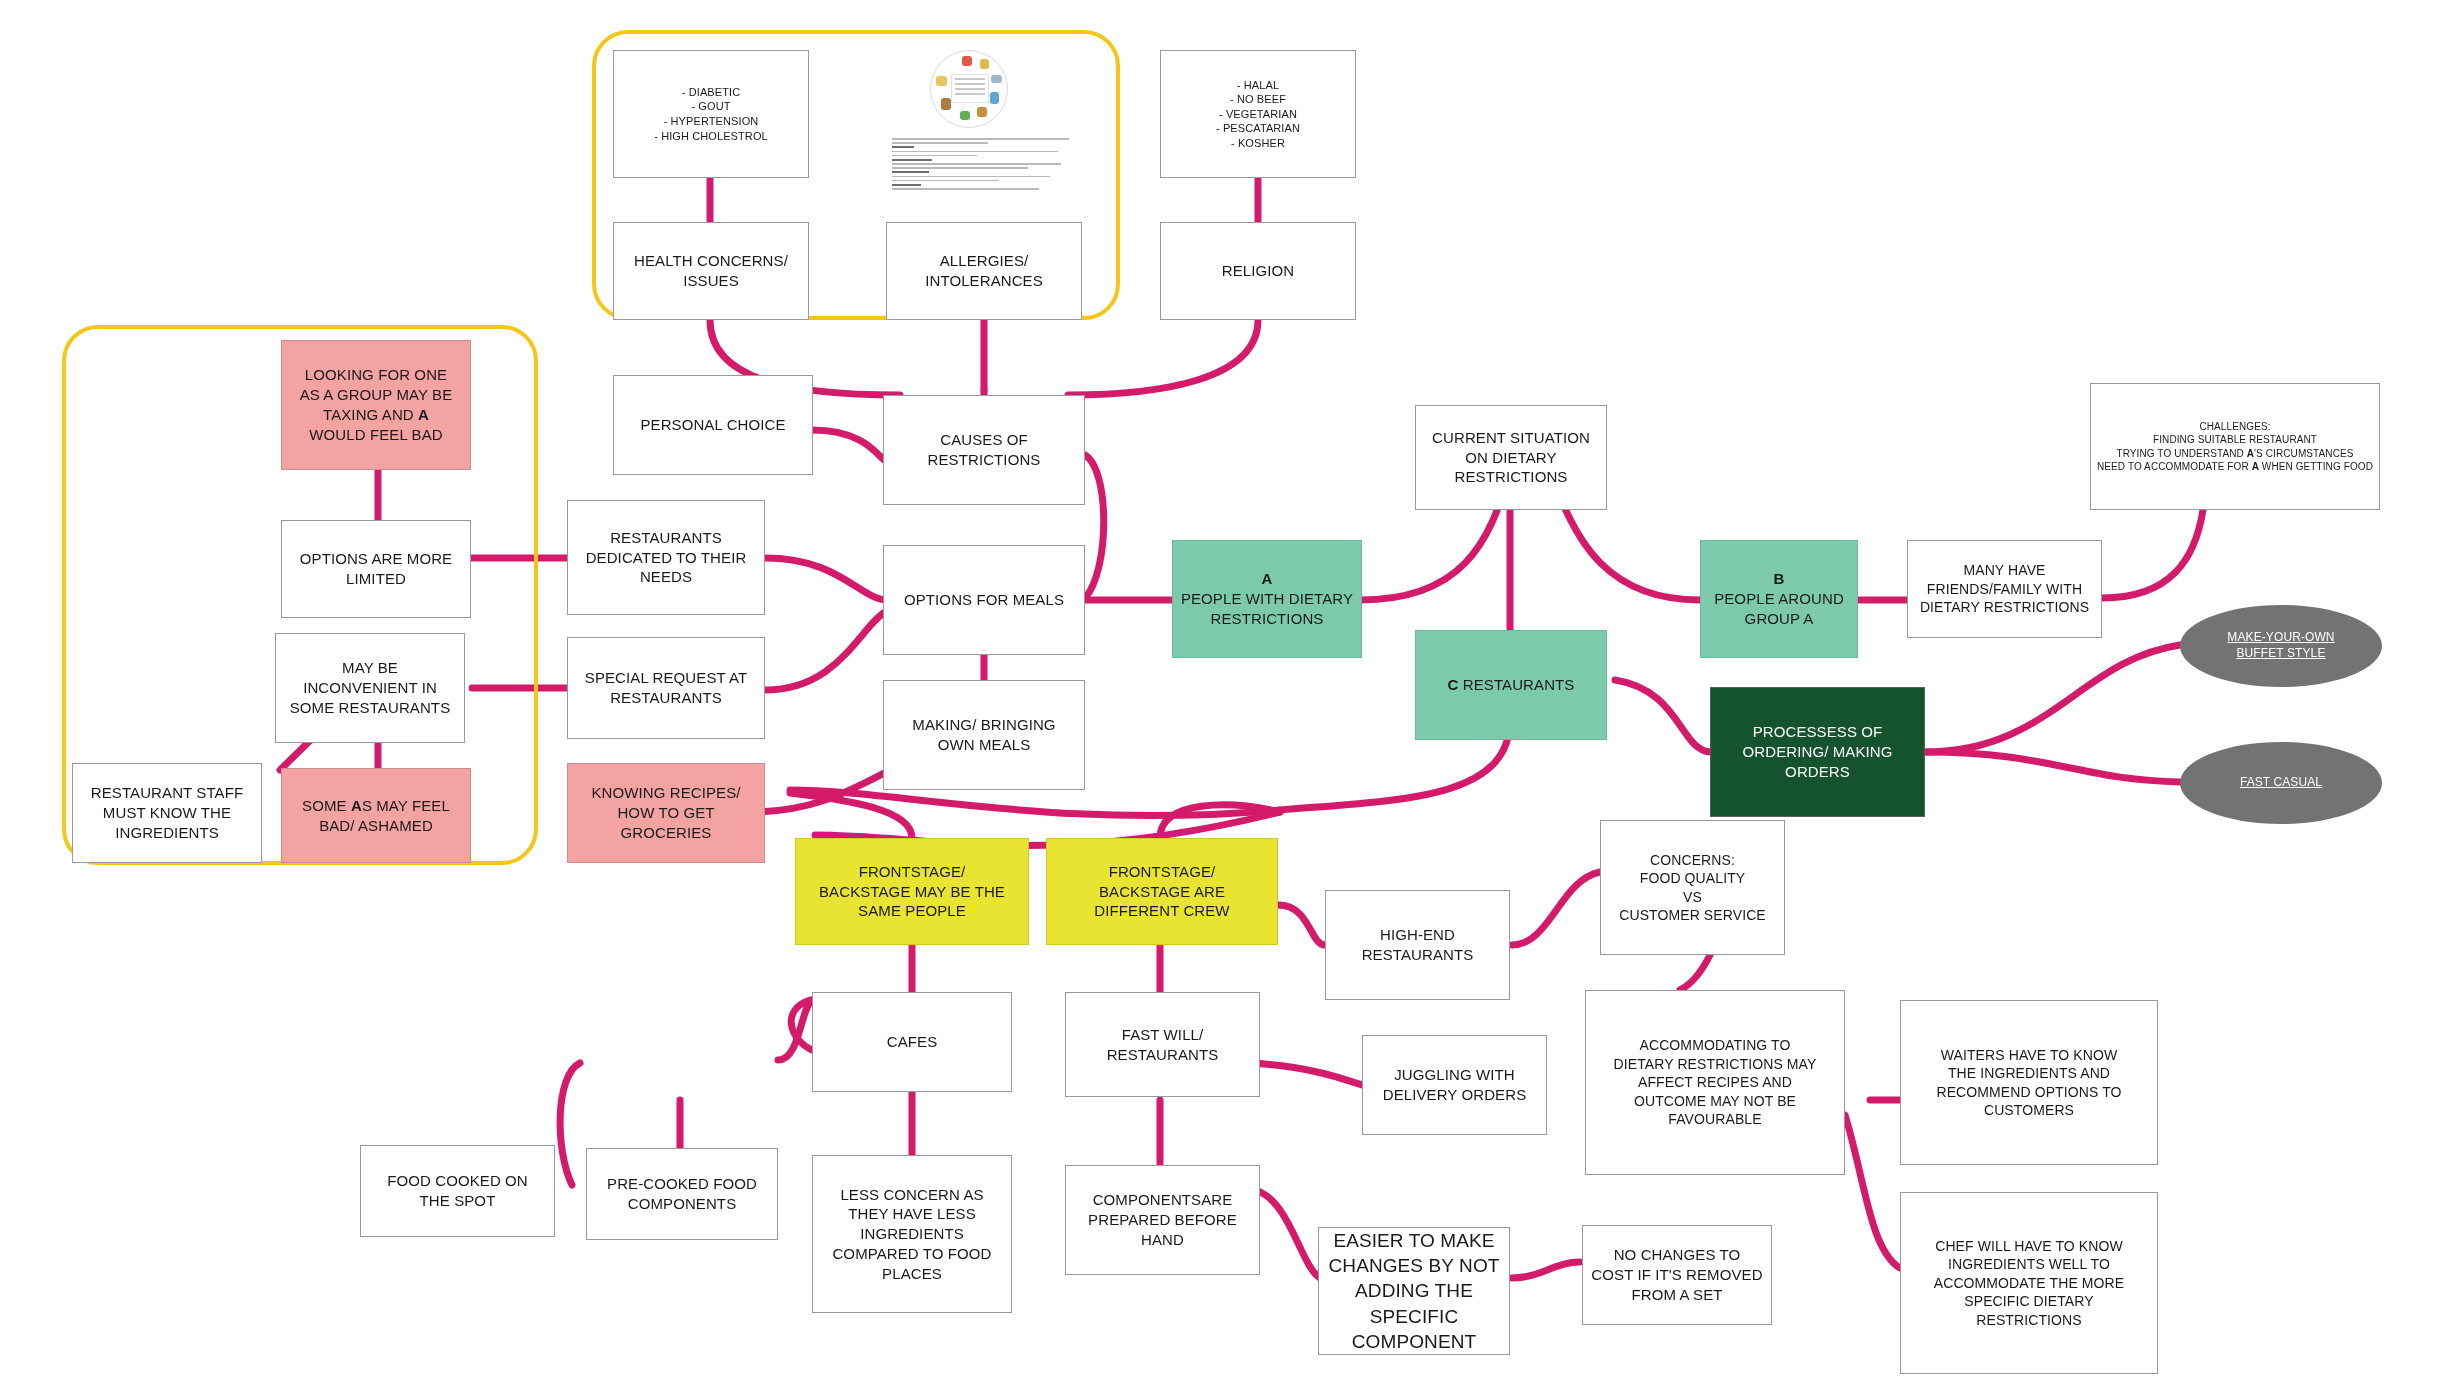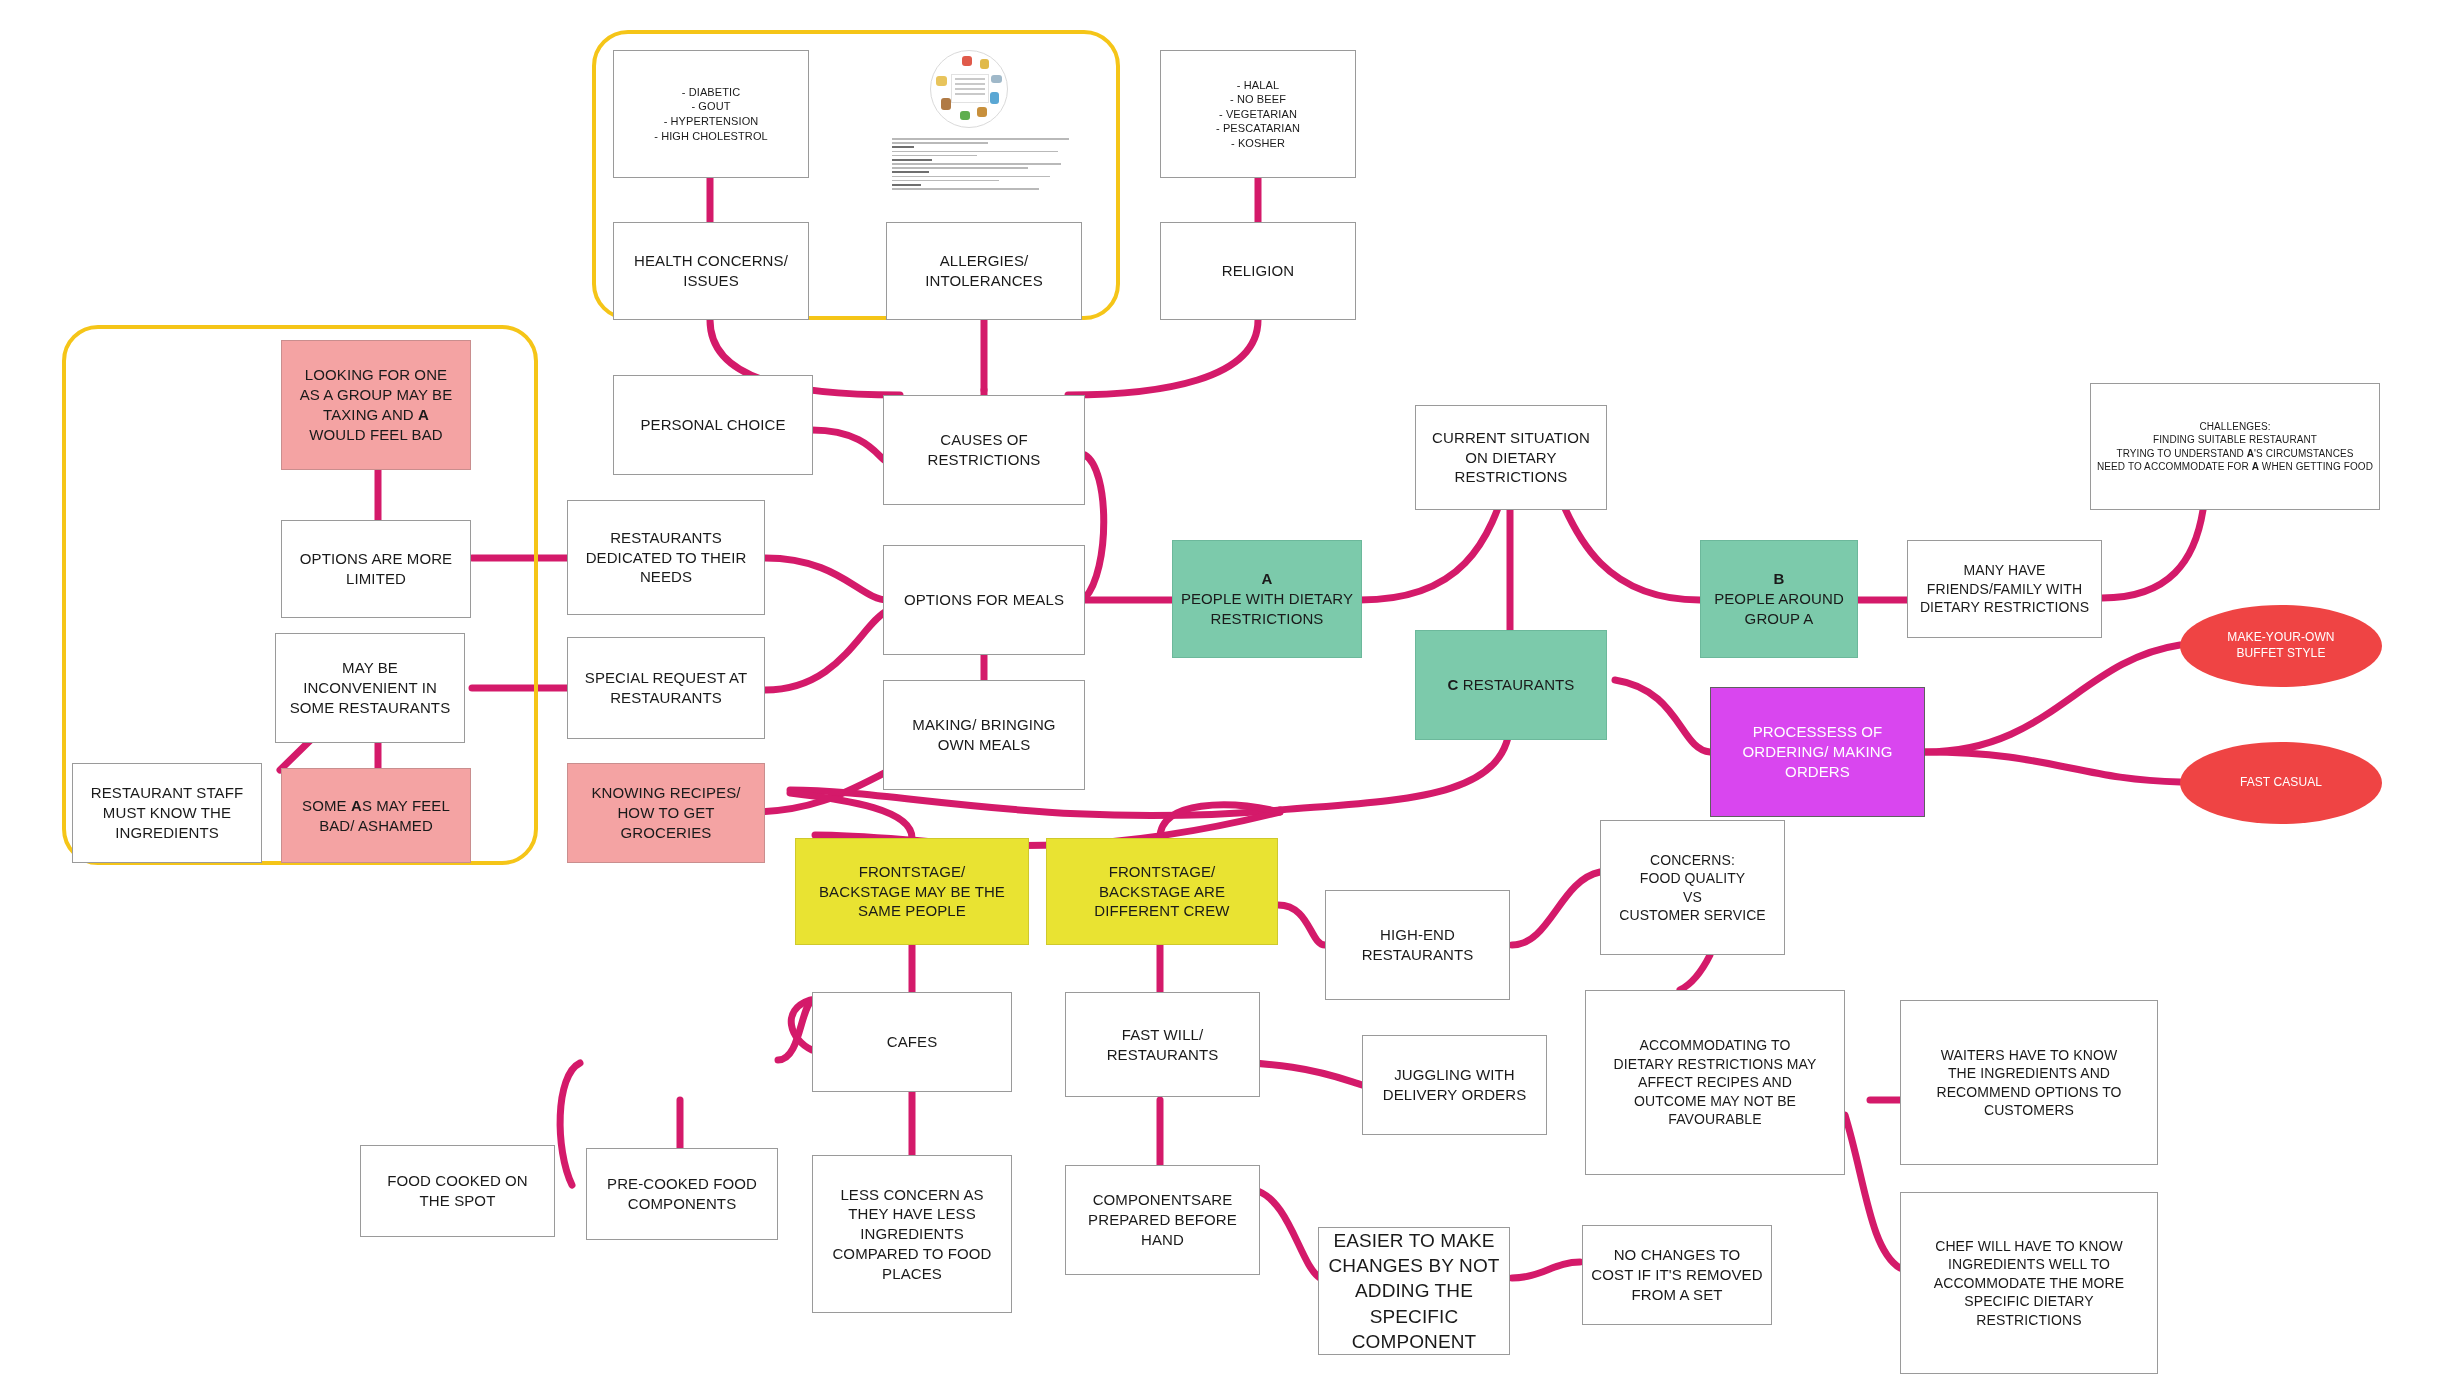--- a/index.html
+++ b/index.html
@@ -39,22 +39,22 @@
     padding: 4px 6px;
     z-index: 3;
   }
   .node .txt { white-space: pre-line; display: block; width: 100%; }
   .node b { font-weight: bold; }
 
   .t-plain   { background:#ffffff; border-color:#9a9a9a; }
   .t-pink    { background:#f4a3a3; border-color:#c98e8e; }
   .t-green   { background:#7ccaab; border-color:#6cb89b; }
   .t-yellow  { background:#e9e332; border-color:#cfc92c; }
-  .t-gray    { background:#d946ef; border-color:#5f5f5f; color:#ffffff;justify-content:flex-end; }
-  .t-ellipse { background:#ef4444; border:none; color:#ffffff; border-radius:50%; }
+  .t-gray    { background:#14532d; border-color:#5f5f5f; color:#ffffff;justify-content:flex-end; }
+  .t-ellipse { background:#737373; border:none; color:#ffffff; border-radius:50%;text-decoration:underline; }
 
   .group-box {
     position: absolute;
     box-sizing: border-box;
     border: 4px solid #f5c518;
     border-radius: 36px;
     background: transparent;
     z-index: 1;
   }
   .embed-img {

